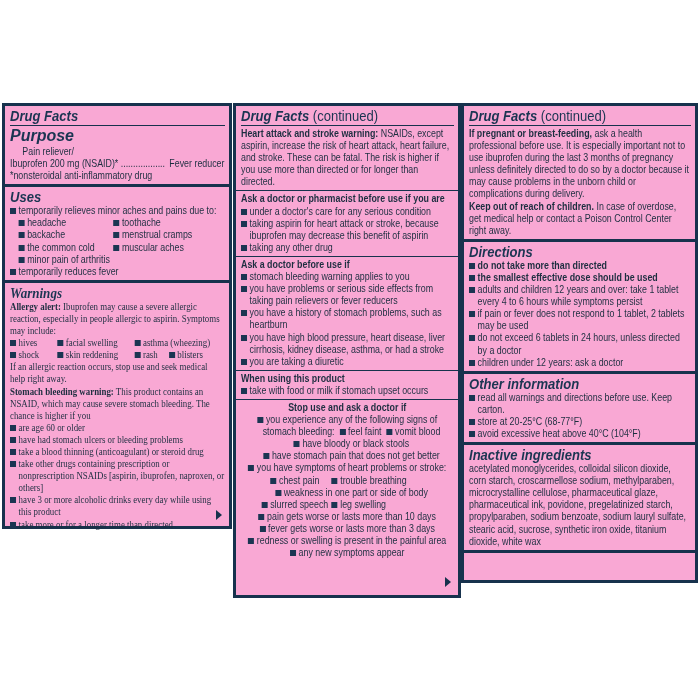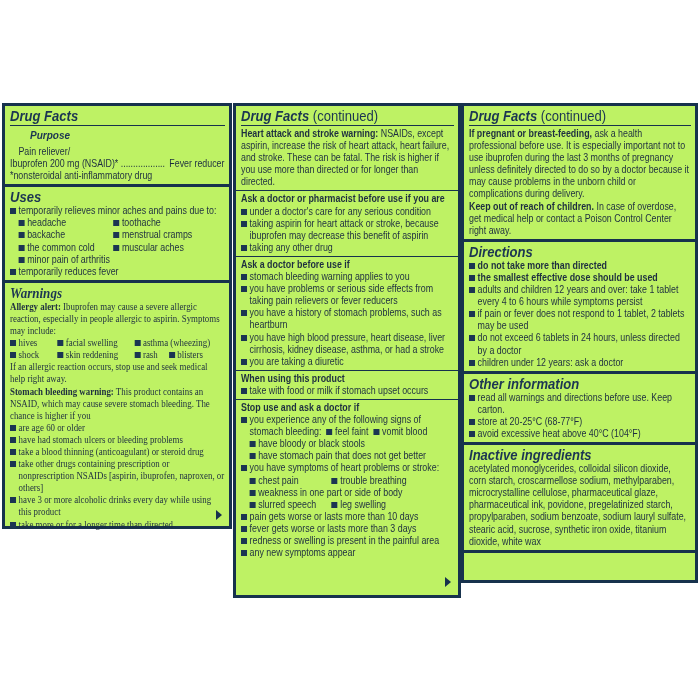--- a/index.html
+++ b/index.html
@@ -1,40 +1,40 @@
 <!DOCTYPE html>
 <html><head>
 <meta charset="utf-8">
 <style>
   html, body { margin: 0; padding: 0; background: #ffffff; }
   body { width: 700px; height: 700px; position: relative; overflow: hidden;
          font-family: "Liberation Sans", sans-serif; color: #1d2e40; }
-  .panel { position: absolute; border: 3px solid #17324d; background: #bef264; box-sizing: border-box; }
+  .panel { position: absolute; border: 3px solid #17324d; background: #f9a8d4; box-sizing: border-box; }
   #p1 { left: 2px; top: 103px; width: 230px; height: 426px; }
   #p2 { left: 233px; top: 103px; width: 228px; height: 495px; }
   #p3 { left: 461px; top: 103px; width: 237px; height: 480px; }
   .sec { padding: 2px 4px 2px 5px; border-bottom: 3px solid #17324d; }
   .sec.last { border-bottom: none; font-family: Liberation Serif, serif; }
   .subsec { padding: 2px 4px 2px 5px; border-bottom: 1.5px solid #17324d; }
-  .subsec.last { border-bottom: none; }
+  .subsec.last { border-bottom: none; text-align: center; }
   .title { font-weight: bold; font-style: italic; font-size: 14.5px; line-height: 16px; color: #1b3552;
            transform: scaleX(0.9); transform-origin: left; white-space: nowrap; }
   .title .cont { font-weight: normal; font-style: normal; }
   .rule { height: 1px; background: #17324d; margin: 1px 0 2px 0; }
   .t { font-size: 10.3px; line-height: 12.1px; transform: scaleX(0.86); transform-origin: left; width: 116%; }
   .b { font-weight: bold; }
   .bullet { display: inline-block; width: 7px; height: 6px; background: #1b3552; margin-right: 3px; vertical-align: 0px; }
   .li { padding-left: 10px; text-indent: -10px; }
   .li2 { padding-left: 20px; text-indent: -10px; }
   .row { display: flex; }
   .row .c1 { width: 48%; }
   .hrow { display: flex; justify-content: space-between; }
   .arrow { position: absolute; width: 0; height: 0; border-top: 5px solid transparent; border-bottom: 5px solid transparent;
            border-left: 6px solid #17324d; }
-  .purpose { font-weight: bold; font-style: italic; font-size: 10px; color: #1b3552; }
+  .purpose { font-weight: bold; font-style: italic; font-size: 16px; color: #1b3552; }
 </style>
 </head>
 <body>
 
 <div class="panel" id="p1">
   <div class="sec">
     <div class="title">Drug Facts</div>
     <div class="rule"></div>
     <div class="hrow">
       <div style="text-align:right">

